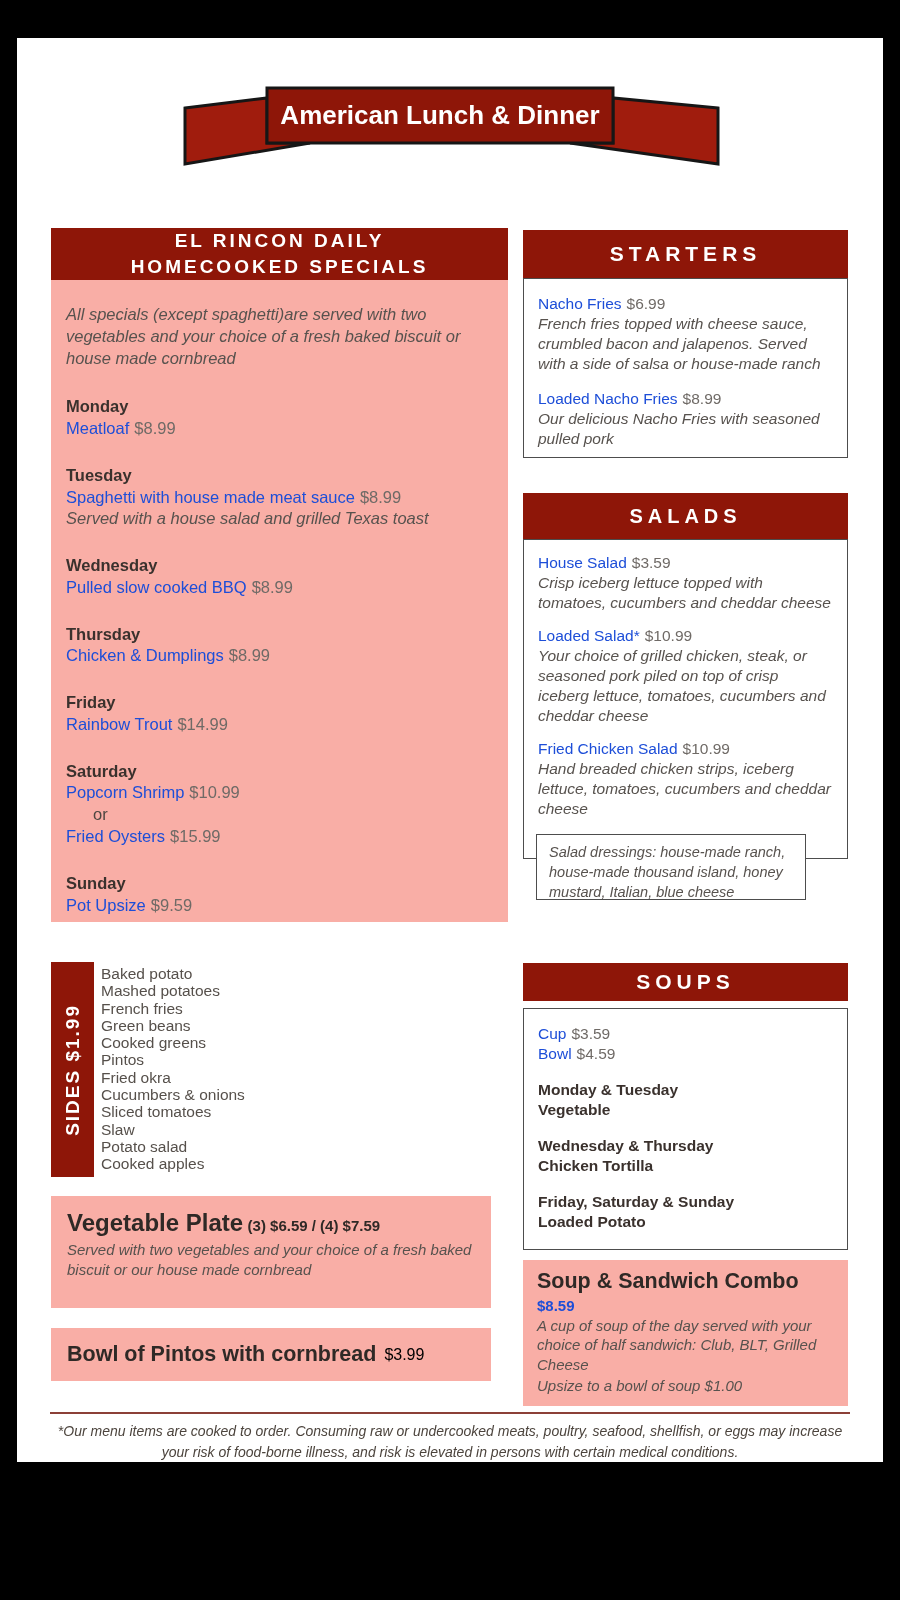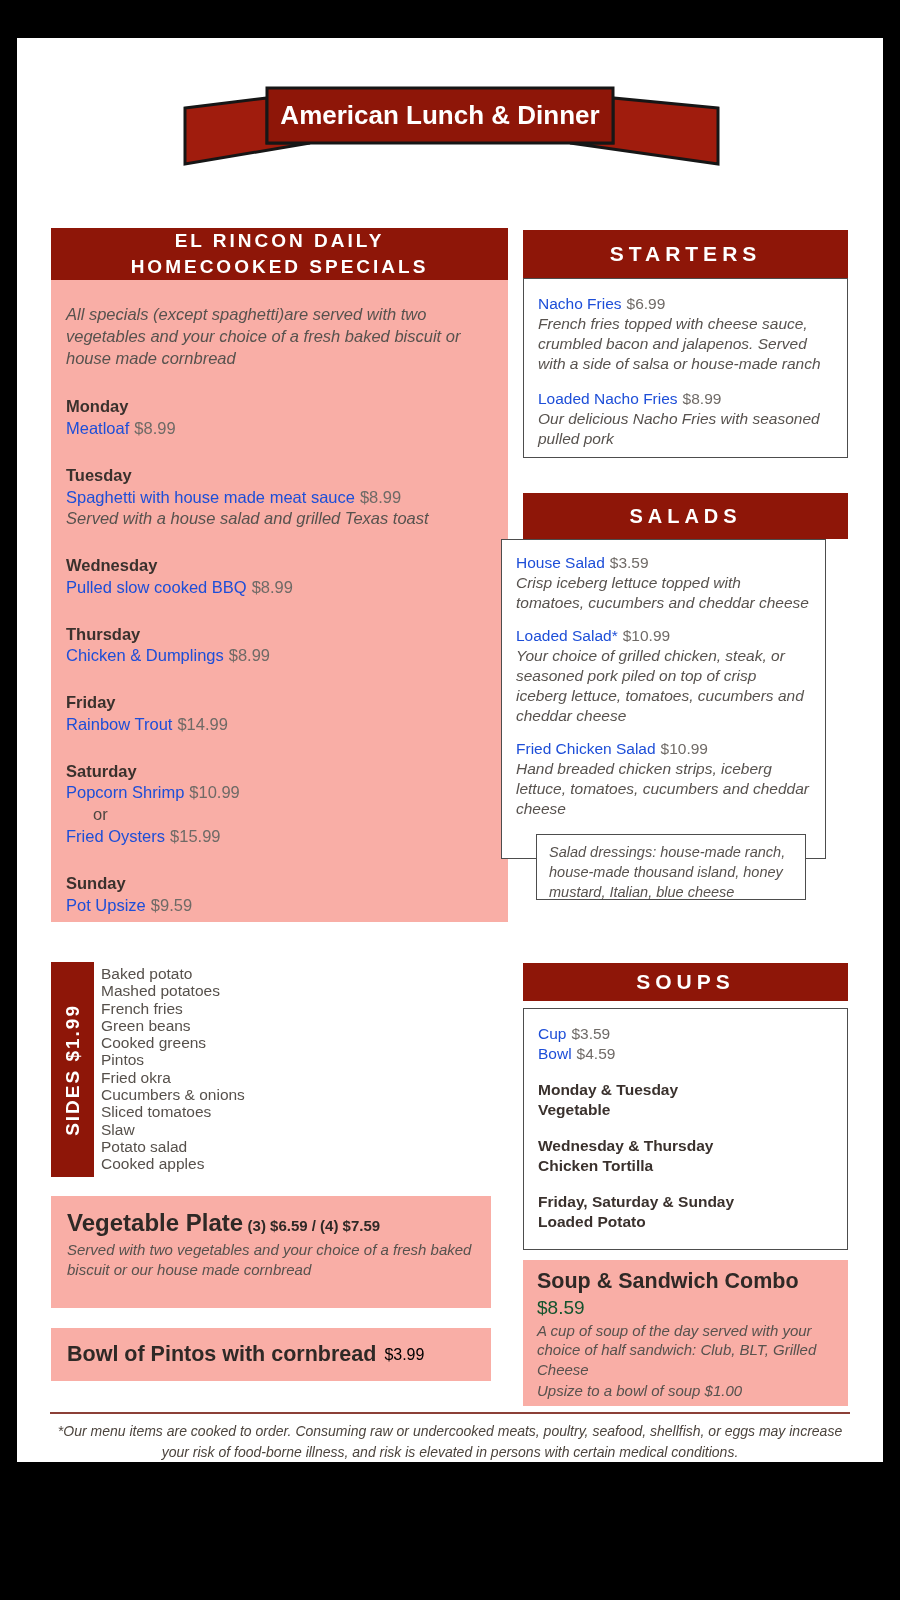--- a/index.html
+++ b/index.html
@@ -49,21 +49,21 @@
   .sides-list{font-size:15.5px;line-height:17.3px;color:#56504B;}
   
   .feature{box-sizing:border-box;padding:13px 16px 0 16px;}
   .feature .big-title{font-weight:bold;color:#2F2926;font-size:24px;}
   .feature .small-price{font-weight:bold;color:#2F2926;font-size:15px;}
   .feature .desc{font-size:15px;line-height:1.3;margin-top:3px;}
   .pintos-row{display:flex;align-items:center;height:100%;padding:0 16px;box-sizing:border-box;}
   .pintos-row .big-title{font-size:21.5px;}
   .combo{box-sizing:border-box;padding:9px 14px 0 14px;}
   .combo .big-title{font-weight:bold;color:#2F2926;font-size:21.5px;line-height:1.2;}
-  .combo .combo-price{font-weight:normal;color:#14532d;font-size:19px;margin-top:2px;}
+  .combo .combo-price{font-weight:bold;color:#1d4ed8;font-size:15px;margin-top:2px;}
   .combo .desc{font-size:15px;line-height:1.3;margin-top:2px;}
   
   .dressings{box-sizing:border-box;padding:7px 12px;font-size:14.5px;line-height:1.38;}
   
   .footer-rule{background:#8C4038;height:2px;}
   .footer-text{
     font-style:italic;color:#4C443D;font-size:14px;line-height:1.5;text-align:center;
   }
 </style>
 </head>
@@ -133,21 +133,21 @@
       <div><span class="item-name">Nacho Fries</span><span class="price">$6.99</span></div>
       <div class="desc">French fries topped with cheese sauce, crumbled bacon and jalapenos. Served with a side of salsa or house-made ranch</div>
     </div>
     <div class="entry">
       <div><span class="item-name">Loaded Nacho Fries</span><span class="price">$8.99</span></div>
       <div class="desc">Our delicious Nacho Fries with seasoned pulled pork</div>
     </div>
   </div>
 
   <div class="abs red-bar" style="left:506px;top:455px;width:325px;height:46px;font-size:20px;">SALADS</div>
-  <div class="abs outlined menu-box" style="left:484px;top:501px;width:325px;height:320px;padding-top:13px;">
+  <div class="abs outlined menu-box" style="left:506px;top:501px;width:325px;height:320px;padding-top:13px;">
     <div class="entry" style="margin-bottom:13px;">
       <div><span class="item-name">House Salad</span><span class="price">$3.59</span></div>
       <div class="desc">Crisp iceberg lettuce topped with tomatoes, cucumbers and cheddar cheese</div>
     </div>
     <div class="entry" style="margin-bottom:13px;">
       <div><span class="item-name">Loaded Salad*</span><span class="price">$10.99</span></div>
       <div class="desc">Your choice of grilled chicken, steak, or seasoned pork piled on top of crisp iceberg lettuce, tomatoes, cucumbers and cheddar cheese</div>
     </div>
     <div class="entry">
       <div><span class="item-name">Fried Chicken Salad</span><span class="price">$10.99</span></div>

